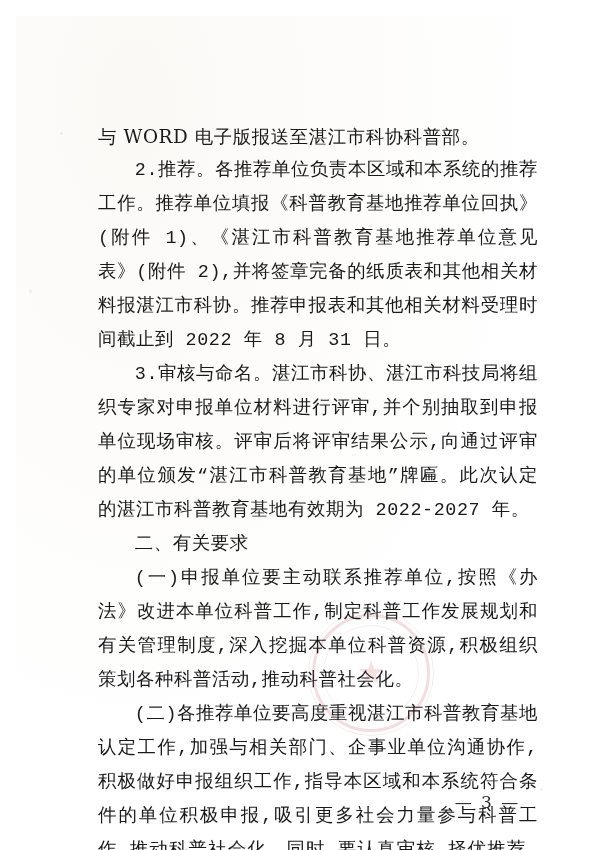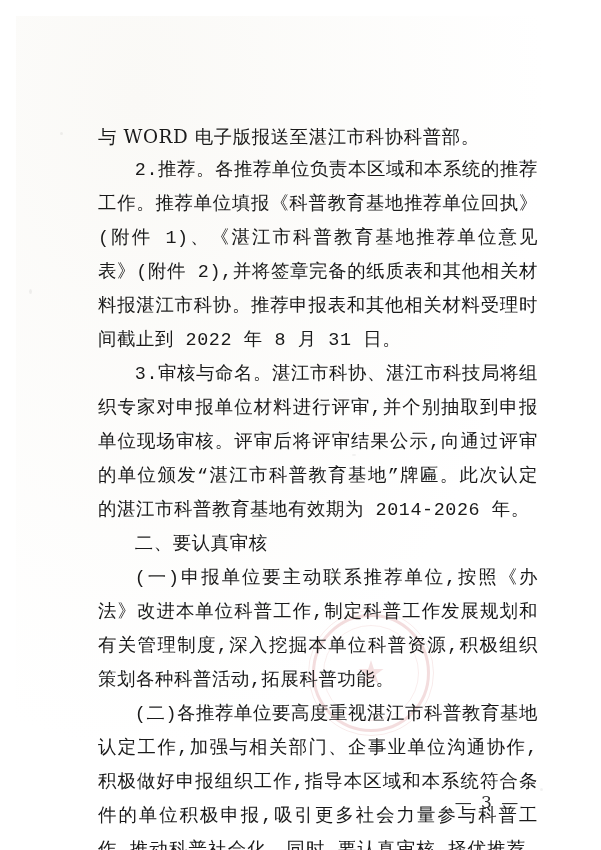--- a/index.html
+++ b/index.html
@@ -133,23 +133,23 @@
   <div class="seal"></div>
 
   <div class="speck" style="left:44px; top:116px; width:3px; height:3px;"></div>
   <div class="speck" style="left:13px; top:273px; width:3px; height:5px;"></div>
   <div class="speck" style="left:524px; top:772px; width:3px; height:3px;"></div>
   <div class="speck" style="left:336px; top:438px; width:4px; height:2px;"></div>
 
   <div class="body-text">
     <p class="para noindent">与 WORD 电子版报送至湛江市科协科普部。</p>
     <p class="para indent">2.推荐。各推荐单位负责本区域和本系统的推荐工作。推荐单位填报《科普教育基地推荐单位回执》(附件 1)、《湛江市科普教育基地推荐单位意见表》(附件 2),并将签章完备的纸质表和其他相关材料报湛江市科协。推荐申报表和其他相关材料受理时间截止到 2022 年 8 月 31 日。</p>
-    <p class="para indent">3.审核与命名。湛江市科协、湛江市科技局将组织专家对申报单位材料进行评审,并个别抽取到申报单位现场审核。评审后将评审结果公示,向通过评审的单位颁发“湛江市科普教育基地”牌匾。此次认定的湛江市科普教育基地有效期为 2014-2026 年。</p>
-    <p class="para indent">二、要认真审核</p>
-    <p class="para indent">(一)申报单位要主动联系推荐单位,按照《办法》改进本单位科普工作,制定科普工作发展规划和有关管理制度,深入挖掘本单位科普资源,积极组织策划各种科普活动,拓展科普功能。</p>
+    <p class="para indent">3.审核与命名。湛江市科协、湛江市科技局将组织专家对申报单位材料进行评审,并个别抽取到申报单位现场审核。评审后将评审结果公示,向通过评审的单位颁发“湛江市科普教育基地”牌匾。此次认定的湛江市科普教育基地有效期为 2022-2027 年。</p>
+    <p class="para indent">二、有关要求</p>
+    <p class="para indent">(一)申报单位要主动联系推荐单位,按照《办法》改进本单位科普工作,制定科普工作发展规划和有关管理制度,深入挖掘本单位科普资源,积极组织策划各种科普活动,推动科普社会化。</p>
     <p class="para indent">(二)各推荐单位要高度重视湛江市科普教育基地认定工作,加强与相关部门、企事业单位沟通协作,积极做好申报组织工作,指导本区域和本系统符合条件的单位积极申报,吸引更多社会力量参与科普工作,推动科普社会化。同时,要认真审核,择优推荐,提升湛江市科普教育基地发展质量,提高品牌的影响力。</p>
   </div>
 
   <div class="page-number">
     <span class="pn-inner">— 3 —</span>
   </div>
 
 </div>
 
 </body></html>

